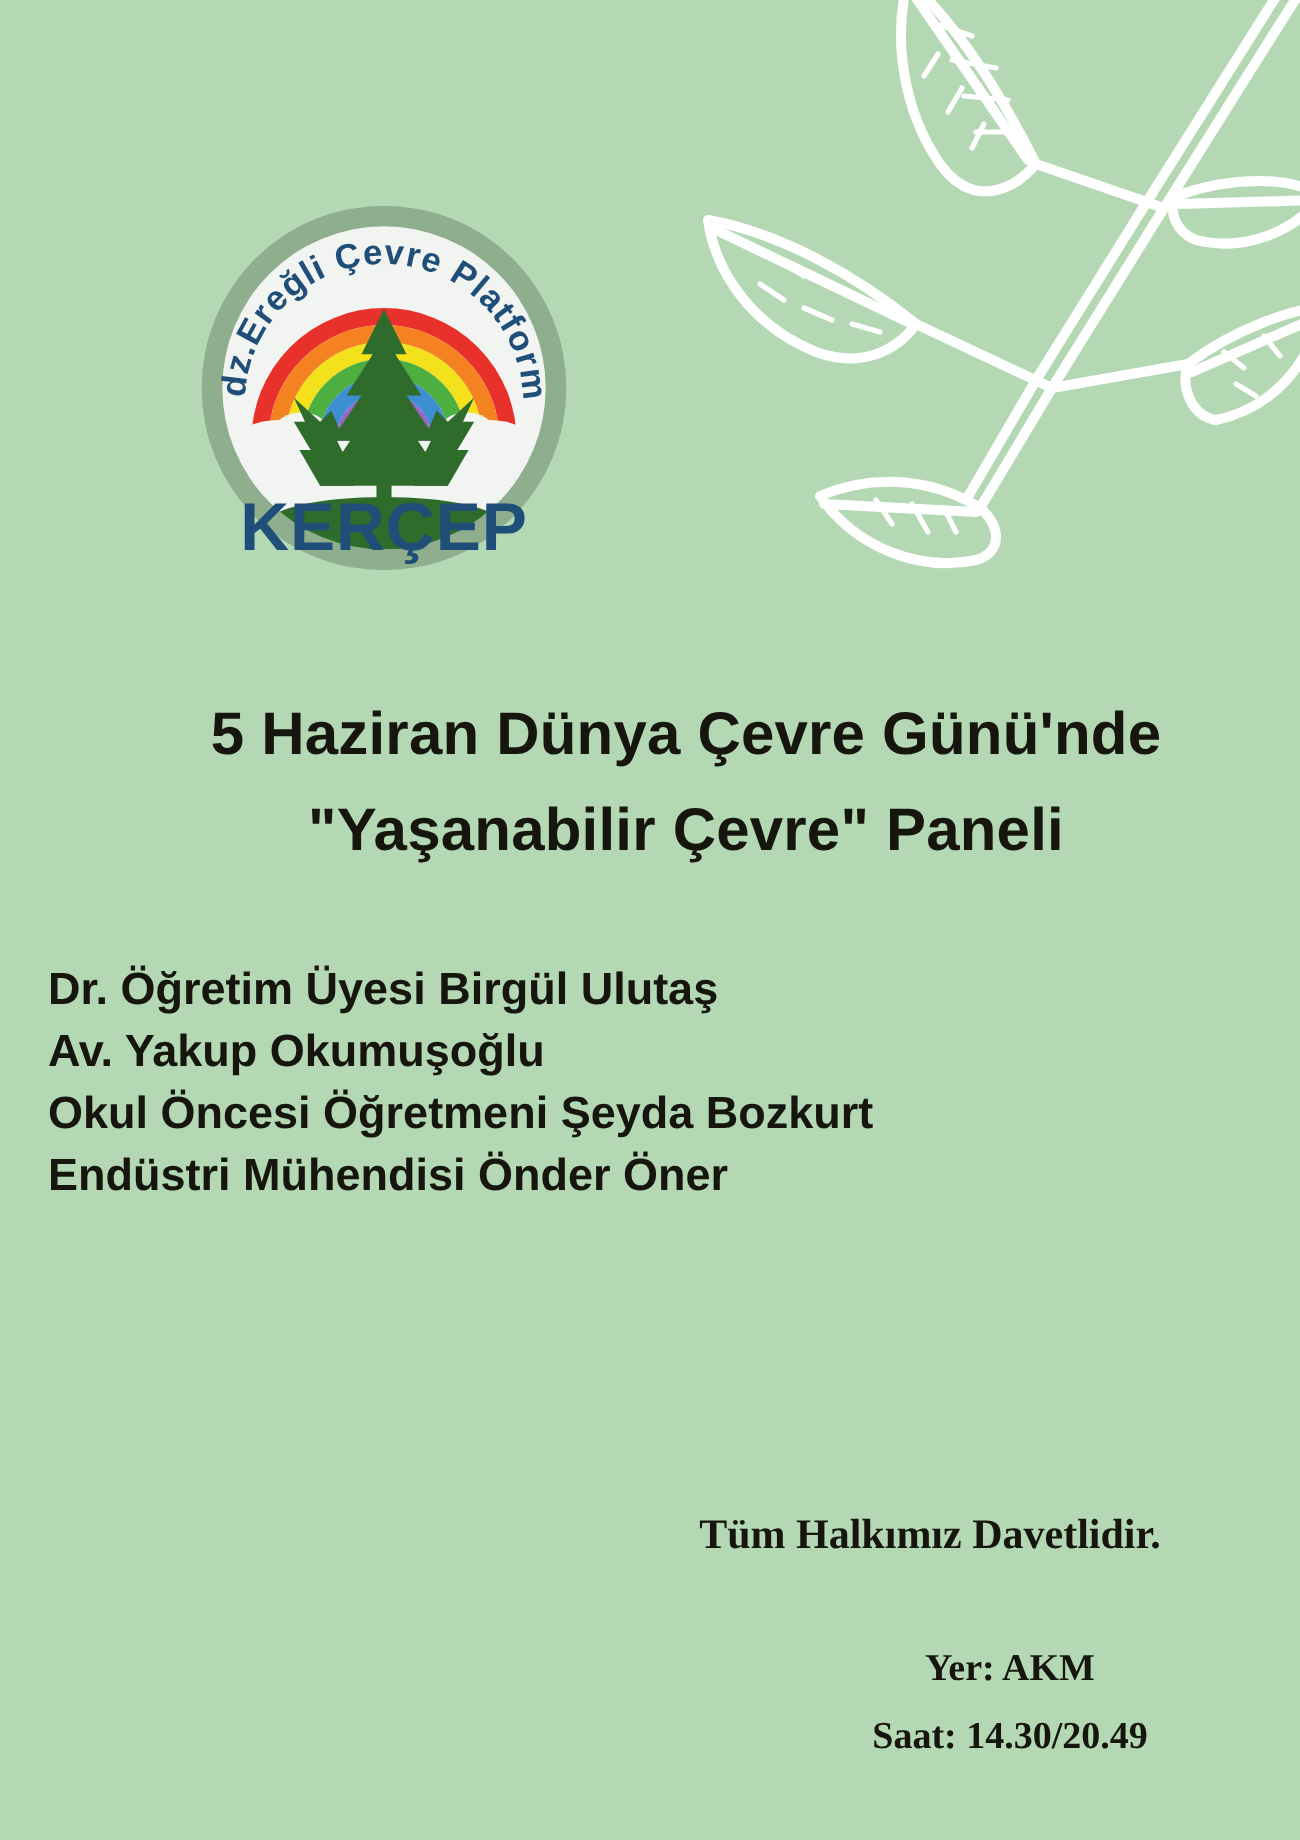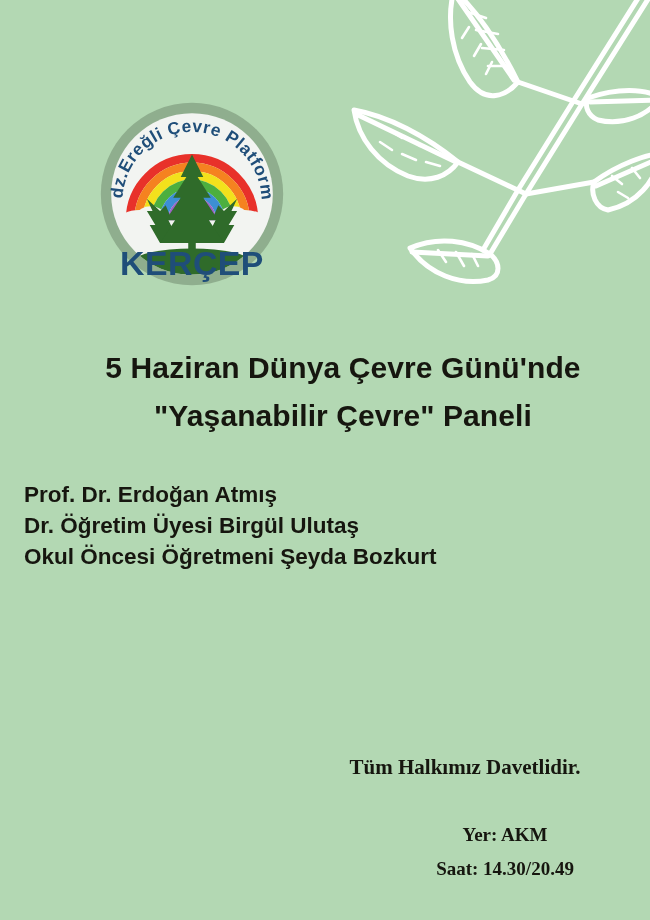--- a/index.html
+++ b/index.html
@@ -224,23 +224,24 @@
 
     <text x="100" y="186" text-anchor="middle" font-family="Liberation Sans, sans-serif" font-size="36" font-weight="bold" fill="#1f4e79" letter-spacing="0.5">KERÇEP</text>
   </svg>
 
   <div class="title-block">
     <div class="title-line">5 Haziran Dünya Çevre Günü'nde</div>
     <div class="title-line">"Yaşanabilir Çevre" Paneli</div>
   </div>
 
   <div class="speakers">
-    <div class="speaker-line">Prof. Dr. Erdoğan Atmış</div>
     <div class="speaker-line">Dr. Öğretim Üyesi Birgül Ulutaş</div>
+    <div class="speaker-line">Av. Yakup Okumuşoğlu</div>
     <div class="speaker-line">Okul Öncesi Öğretmeni Şeyda Bozkurt</div>
+    <div class="speaker-line">Endüstri Mühendisi Önder Öner</div>
   </div>
 
   <div class="invite">Tüm Halkımız Davetlidir.</div>
 
   <div class="venue">
     <div class="venue-line">Yer: AKM</div>
     <div class="venue-line">Saat: 14.30/20.49</div>
   </div>
 
 </div>

